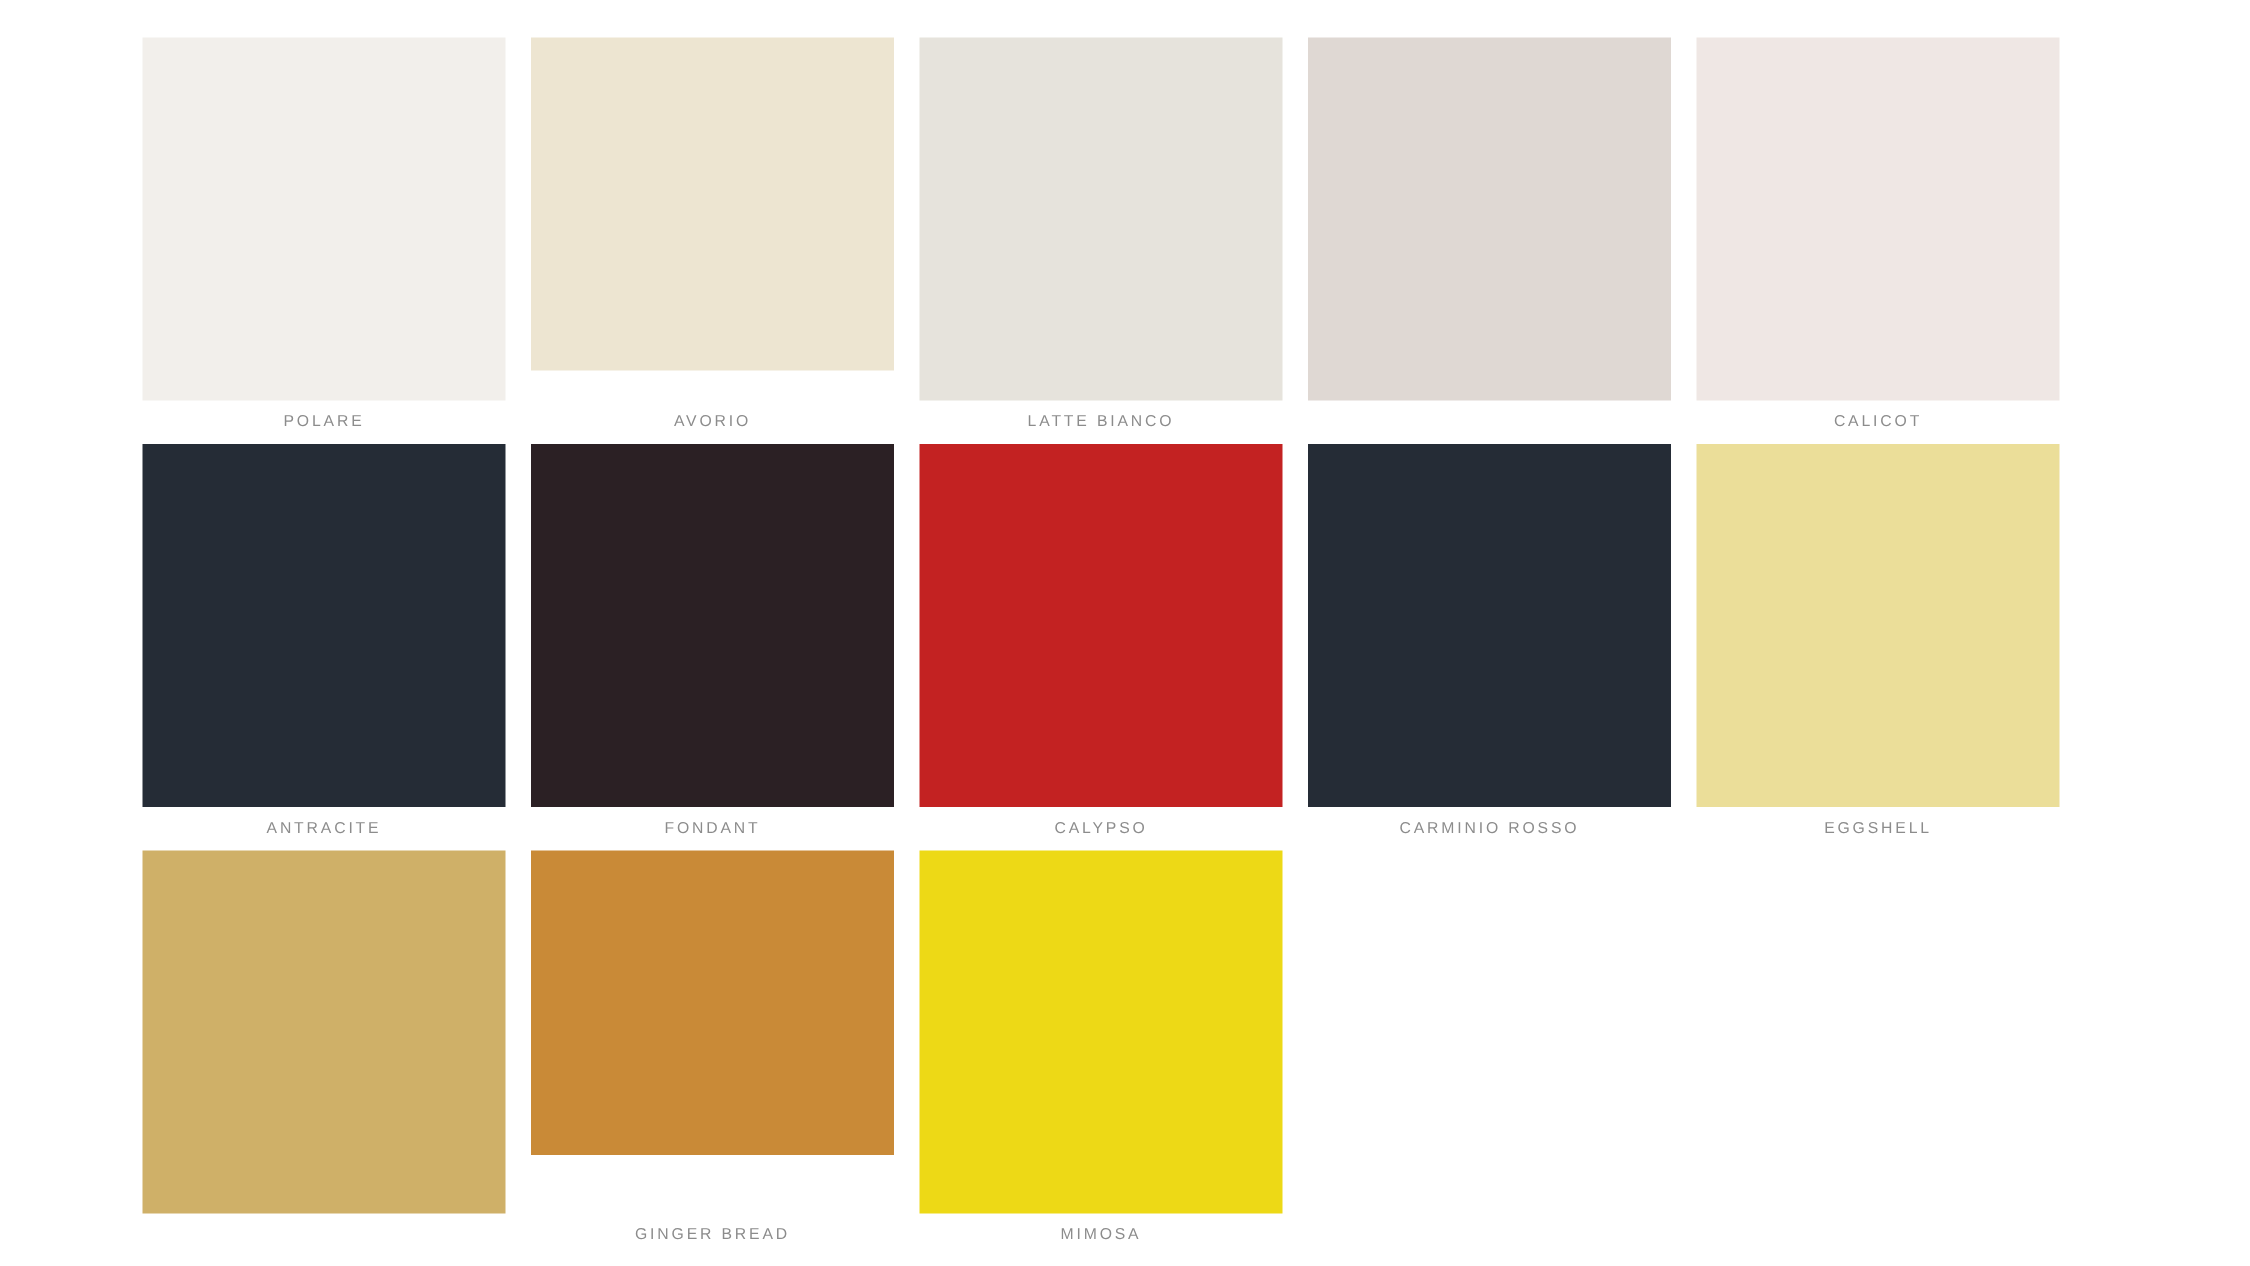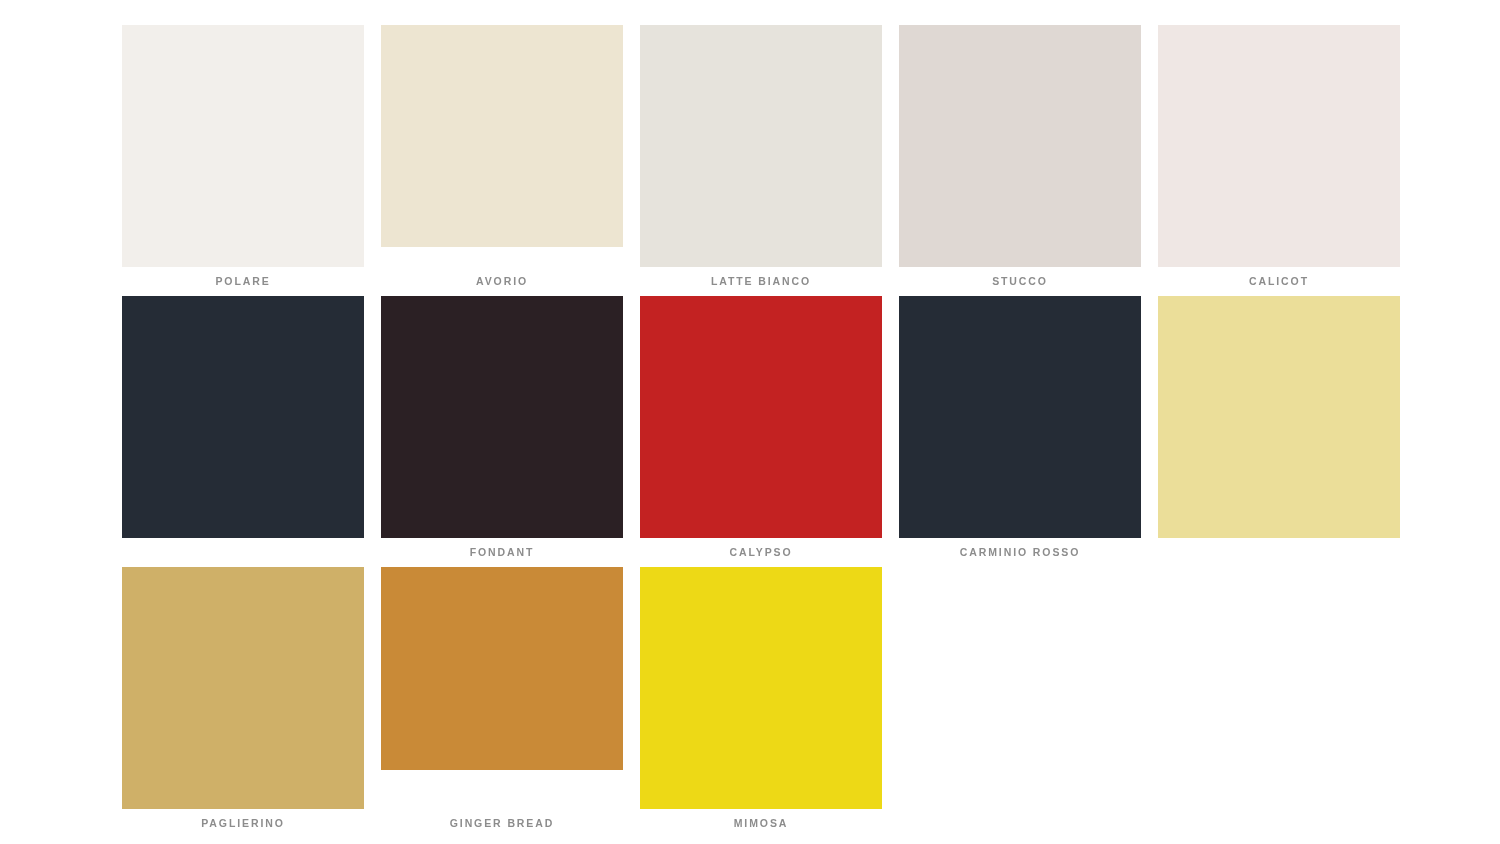--- a/index.html
+++ b/index.html
@@ -10,29 +10,28 @@
   body {
     width: 1500px;
     height: 844px;
     overflow: hidden;
     font-family: "Liberation Sans", sans-serif;
     -webkit-font-smoothing: antialiased;
   }
 
   .palette-grid {
     position: absolute;
-    left: 122px;
+    left: 95px;
     top: 25px;
     width: 1280px;
     display: grid;
     grid-template-columns: repeat(5, 242px);
     grid-template-rows: repeat(3, 271px);
     column-gap: 17px;
     row-gap: 0px;
-    font-weight: bold;
   }
 
   .swatch-cell {
     position: relative;
     width: 242px;
     height: 271px;
     display: flex;
     flex-direction: column;
   }
 
@@ -66,47 +65,47 @@
     <div class="swatch-cell">
       <div class="swatch-chip" style="background-color: rgb(237, 229, 209);"></div>
       <div class="swatch-label" style="color: rgb(140, 140, 140); margin-top: 20px;">AVORIO</div>
     </div>
     <div class="swatch-cell">
       <div class="swatch-chip" style="background-color: rgb(230, 227, 220);"></div>
       <div class="swatch-label" style="color: rgb(140, 140, 140);">LATTE BIANCO</div>
     </div>
     <div class="swatch-cell">
       <div class="swatch-chip" style="background-color: rgb(223, 216, 211);"></div>
-      <div class="swatch-label" style="color: rgb(140, 140, 140);">STUCCO</div>
     </div>
     <div class="swatch-cell">
       <div class="swatch-chip" style="background-color: rgb(239, 231, 228);"></div>
       <div class="swatch-label" style="color: rgb(140, 140, 140);">CALICOT</div>
     </div>
     <div class="swatch-cell">
       <div class="swatch-chip" style="background-color: rgb(37, 44, 54);"></div>
+      <div class="swatch-label" style="color: rgb(140, 140, 140);">ANTRACITE</div>
     </div>
     <div class="swatch-cell">
       <div class="swatch-chip" style="background-color: rgb(43, 32, 36);"></div>
       <div class="swatch-label" style="color: rgb(140, 140, 140);">FONDANT</div>
     </div>
     <div class="swatch-cell">
       <div class="swatch-chip" style="background-color: rgb(195, 34, 34);"></div>
       <div class="swatch-label" style="color: rgb(140, 140, 140);">CALYPSO</div>
     </div>
     <div class="swatch-cell">
       <div class="swatch-chip" style="background-color: rgb(37, 44, 54);"></div>
       <div class="swatch-label" style="color: rgb(140, 140, 140); text-align: center;">CARMINIO ROSSO</div>
     </div>
     <div class="swatch-cell">
       <div class="swatch-chip" style="background-color: rgb(235, 222, 153);"></div>
+      <div class="swatch-label" style="color: rgb(140, 140, 140);">EGGSHELL</div>
     </div>
     <div class="swatch-cell">
       <div class="swatch-chip" style="background-color: rgb(207, 176, 104);"></div>
-      <div class="swatch-label" style="color: rgb(140, 140, 140);">PAGLIERINO</div>
     </div>
     <div class="swatch-cell">
       <div class="swatch-chip" style="background-color: rgb(201, 138, 55);"></div>
       <div class="swatch-label" style="color: rgb(140, 140, 140); margin-top: 39px;">GINGER BREAD</div>
     </div>
     <div class="swatch-cell">
       <div class="swatch-chip" style="background-color: rgb(237, 217, 22);"></div>
       <div class="swatch-label" style="color: rgb(140, 140, 140);">MIMOSA</div>
     </div>
   </div>

